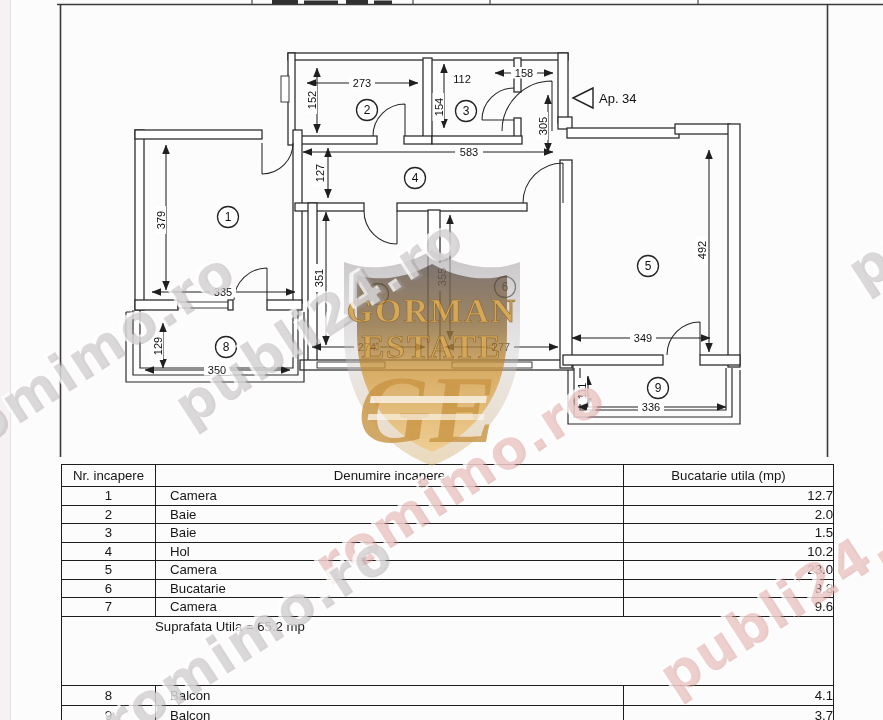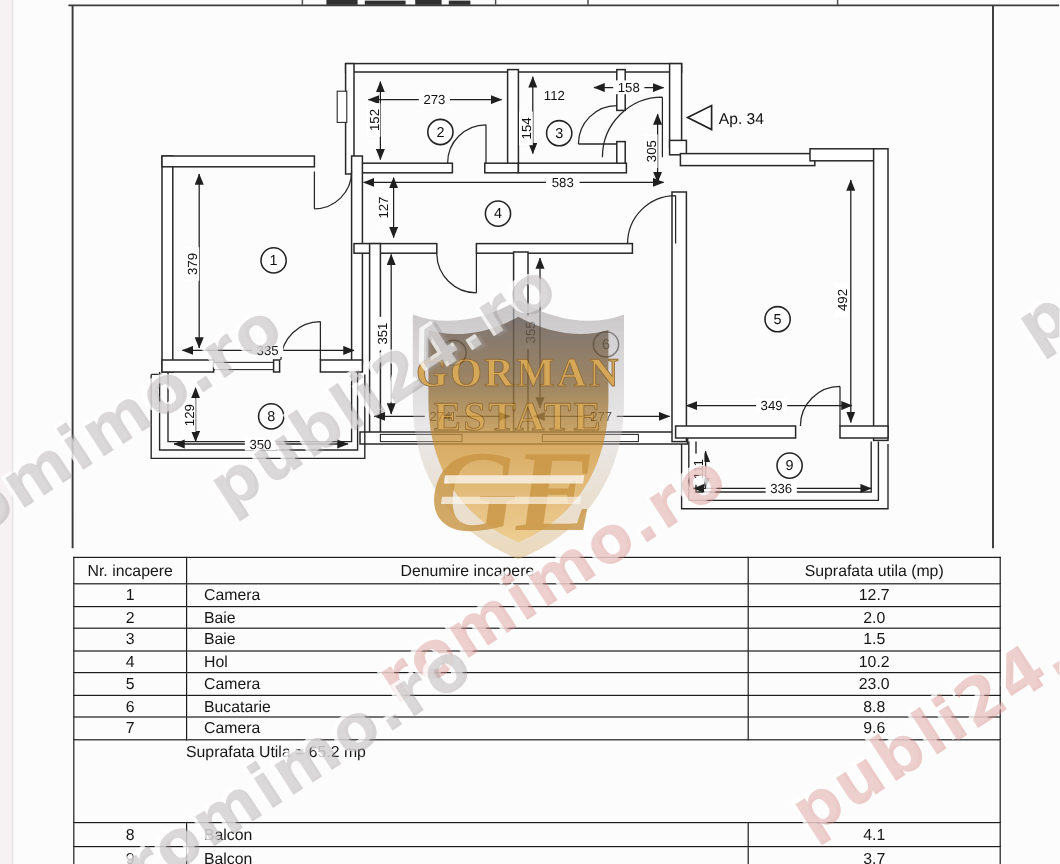--- a/index.html
+++ b/index.html
@@ -24,21 +24,21 @@
   .ap-label{font:13px "Liberation Sans",sans-serif;fill:#111;}
   .ap-tri{fill:#ffffff;stroke:#232323;stroke-width:1.4;}
   
   .tbl-wrap{position:absolute;left:61px;top:464px;z-index:3;}
   table.rooms{border-collapse:collapse;table-layout:fixed;width:769px;
         font-size:13.2px;color:#161616;}
   table.rooms td,table.rooms th{border:1.6px solid #1d1d1d;padding:0;
         font-weight:normal;overflow:hidden;white-space:nowrap;}
   .c-nr{width:93px;text-align:center;}
   .c-name{width:467px;text-align:left;padding-left:14px !important;}
-  .c-area{width:209px;text-align:center;}
+  .c-area{width:209px;text-align:right;}
   tr.hdr td{height:21px;text-align:center;}
   tr.row td{height:17.5px;}
   tr.xrow td{height:19.5px;}
   td.note{height:66px;vertical-align:top;padding:2px 0 0 93px !important;
         white-space:pre;}
   
   .wm{position:absolute;z-index:6;pointer-events:none;white-space:nowrap;
       font-family:"DejaVu Sans",sans-serif;font-weight:bold;font-size:54px;
       letter-spacing:2px;color:rgba(255,255,255,0.10);
       transform:rotate(-33deg);transform-origin:0 0;
@@ -295,21 +295,21 @@
       <text class="ap-label" x="599" y="103">Ap. 34</text>
     </g>
   </svg>
 
   <div class="tbl-wrap">
     <table class="rooms">
       <tbody>
         <tr class="hdr">
           <td class="c-nr">Nr. incapere</td>
           <td class="c-name" style="text-align:center;padding-left:0 !important;">Denumire incapere</td>
-          <td class="c-area">Suprafata utila (mp)</td>
+          <td class="c-area">Bucatarie utila (mp)</td>
         </tr>
         <tr class="row">
           <td class="c-nr">1</td>
           <td class="c-name">Camera</td>
           <td class="c-area">12.7</td>
         </tr>
         <tr class="row">
           <td class="c-nr">2</td>
           <td class="c-name">Baie</td>
           <td class="c-area">2.0</td>

